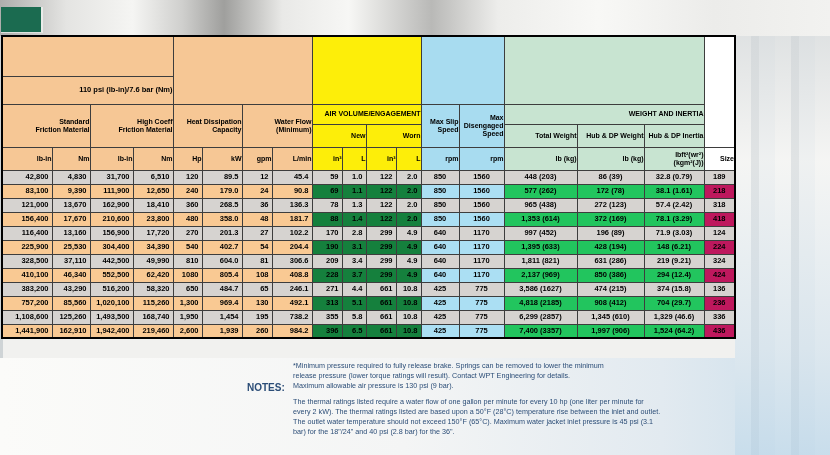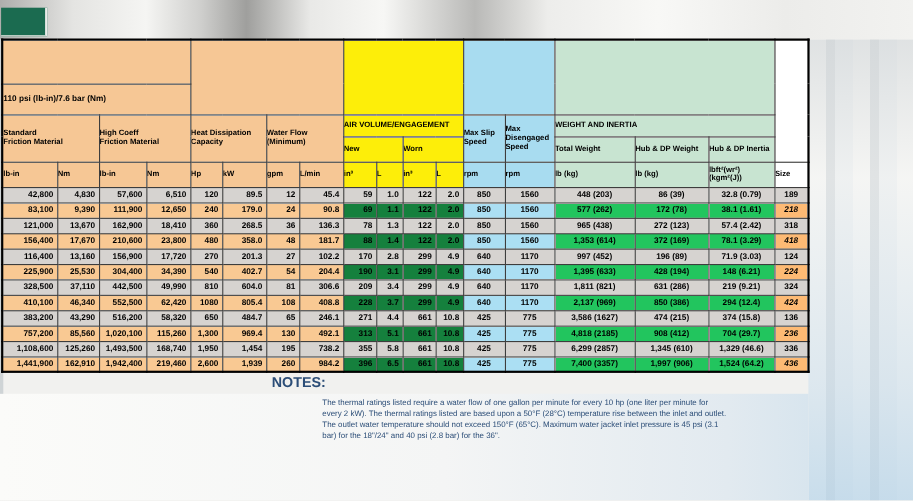--- a/index.html
+++ b/index.html
@@ -38,46 +38,46 @@
     position:absolute; left:1px; top:35px; z-index:3;
     width:733px; table-layout:fixed; border-collapse:collapse;
     border:2px solid #000;
     font-family:"Liberation Sans", sans-serif;
   }
   table.spec th, table.spec td {
     border:1px solid #3d3d3d;
     font-weight:bold; color:#000;
     overflow:hidden; white-space:pre-line;
   }
-  th { font-size:7px; line-height:8px; text-align:left; vertical-align:middle; }
+  th { font-size:7px; line-height:8px; text-align:right; vertical-align:middle; }
   th.h1 { height:40px; }
   th.h2 { height:28px; font-size:7.5px; }
   th.h3 { height:20px; }
   th.h4 { height:23px; }
   th.hu { height:23px; }
   td { height:14px; font-size:7.5px; line-height:8px; white-space:nowrap; }
   
   .peach { background:#f6c795; }
   .yellow { background:#fdee09; }
   .blue  { background:#a8dcf0; }
   .green { background:#c8e4d1; }
   .white { background:#ffffff; }
   
   tr.plain td { background:#d6d3d0; }
   tr.hl td.gA { background:#f9c993; }
   tr.hl td.gB { background:#15803d; }
   tr.hl td.gC { background:#abdff3; }
   tr.hl td.gD { background:#22c55e; }
-  tr.hl td.gE { background:#fdba74;font-style:italic; }
+  tr.hl td.gE { background:#be185d; }
   td.gA, td.gB { text-align:right; padding-right:3px; }
   td.gC, td.gD, td.gE { text-align:center; }
   
   .notes-label {
-    position:absolute; left:247px; top:340px; z-index:3;
-    font-size:13px; font-weight:bold; color:#2b4d77;
+    position:absolute; left:247px; top:382px; z-index:3;
+    font-size:10px; font-weight:bold; color:#2b4d77;
   }
   .notes-text {
     position:absolute; left:293px; top:361px; width:445px; z-index:3;
     font-size:7.2px; line-height:10px; color:#2b4d77;
   }
   .notes-text p { white-space:pre-line; margin-bottom:6px; }
 </style>
 </head>
 <body>
 
@@ -164,21 +164,21 @@
       <th class="hu green">lb (kg)</th>
       <th class="hu green">lbft²(wr²)
 (kgm²(J))</th>
       <th class="hu white">Size</th>
     </tr>
   </thead>
   <tbody>
       <tr class="plain">
         <td class="gA">42,800</td>
         <td class="gA">4,830</td>
-        <td class="gA">57,600</td>
+        <td class="gA">31,700</td>
         <td class="gA">6,510</td>
         <td class="gA">120</td>
         <td class="gA">89.5</td>
         <td class="gA">12</td>
         <td class="gA">45.4</td>
         <td class="gB">59</td>
         <td class="gB">1.0</td>
         <td class="gB">122</td>
         <td class="gB">2.0</td>
         <td class="gC">850</td>
@@ -406,17 +406,20 @@
         <td class="gD">7,400 (3357)</td>
         <td class="gD">1,997 (906)</td>
         <td class="gD">1,524 (64.2)</td>
         <td class="gE">436</td>
       </tr>
     </tbody>
 </table>
 
 <div class="notes-label">NOTES:</div>
 <div class="notes-text">
+  <p>*Minimum pressure required to fully release brake. Springs can be removed to lower the minimum
+release pressure (lower torque ratings will result). Contact WPT Engineering for details.
+Maximum allowable air pressure is 130 psi (9 bar).</p>
   <p>The thermal ratings listed require a water flow of one gallon per minute for every 10 hp (one liter per minute for
 every 2 kW). The thermal ratings listed are based upon a 50°F (28°C) temperature rise between the inlet and outlet.
 The outlet water temperature should not exceed 150°F (65°C). Maximum water jacket inlet pressure is 45 psi (3.1
 bar) for the 18"/24" and 40 psi (2.8 bar) for the 36".</p>
 </div>
 
 </body></html>

